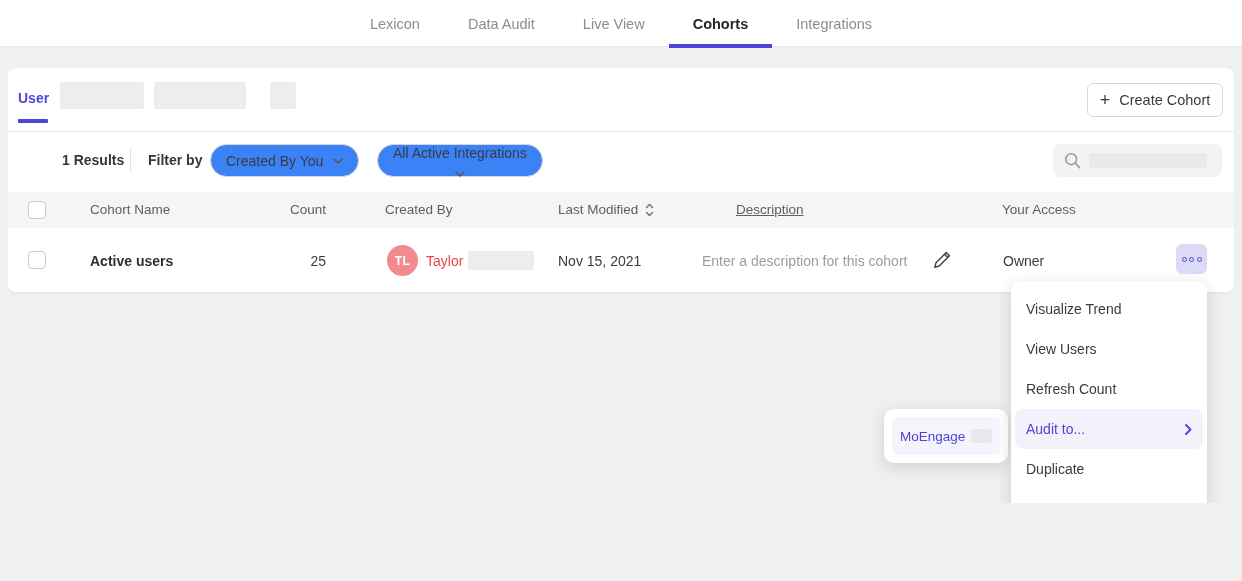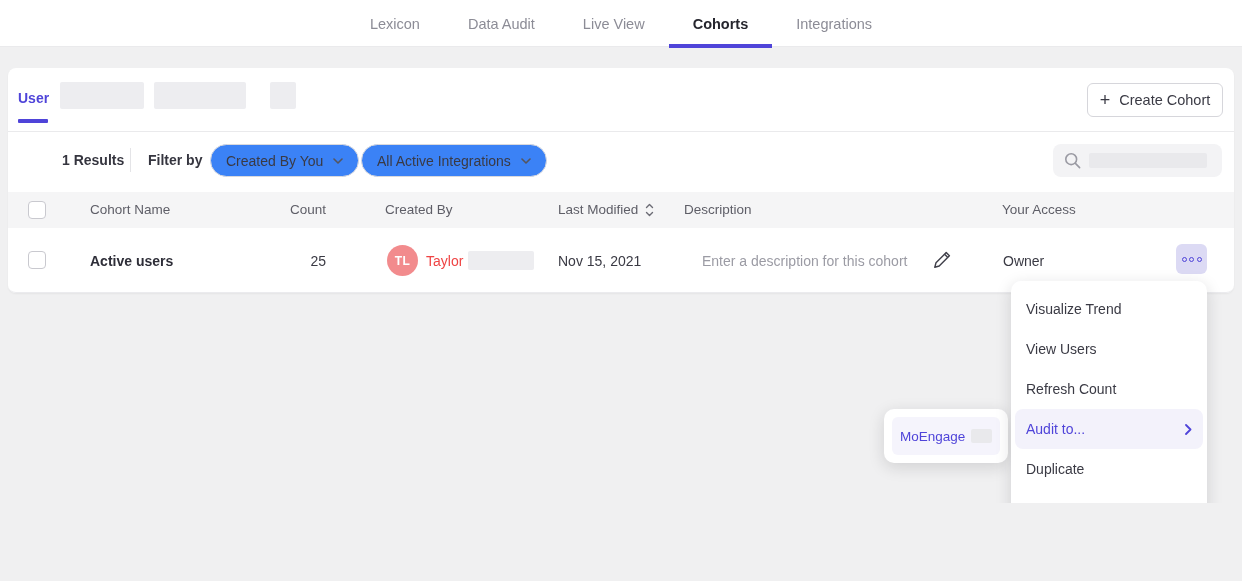--- a/index.html
+++ b/index.html
@@ -31,34 +31,34 @@
 
   .card-divider { position:absolute; left:0; top:63px; width:100%; height:1px; background:#eaeaec; }
 
   
   .results { position:absolute; left:54px; top:84px; font-size:14px; font-weight:bold; color:#35353f; }
   .vdiv { position:absolute; left:122px; top:80px; width:1px; height:24px; background:#e4e4e7; }
   .filter-by { position:absolute; left:140px; top:84px; font-size:14px; font-weight:bold; color:#35353f; }
   .dropdown { position:absolute; top:76px; height:33px; display:inline-flex; align-items:center; gap:10px;
               padding:0 15px; border:1px solid #d9d9dd; border-radius:17px; background:#3b82f6;
               font-size:14px; color:#3a3a44; cursor:pointer; }
-  .dd1 { left:202px; } .dd2 { left:353px; }
+  .dd1 { left:202px; } .dd2 { left:369px;flex-direction:column; }
   .search-box { position:absolute; left:1045px; top:76px; width:169px; height:33px; background:#f3f3f5;
                 border-radius:8px; display:flex; align-items:center; padding-left:11px; gap:8px; cursor:text; }
   .search-redact { width:118px; height:15px; background:#e9e9ec; border-radius:2px; }
 
   
   .thead { position:absolute; left:0; top:124px; width:100%; height:36px; background:#f5f5f6; }
   .th { position:absolute; top:10px; font-size:13.5px; color:#5e5e67; }
   .checkbox { width:18px; height:18px; background:#fff; border:1.5px solid #c9c9cf; border-radius:4px; cursor:pointer; }
   .thead .checkbox { position:absolute; left:20px; top:9px; }
   .th-name { left:82px; } .th-count { left:250px; width:68px; text-align:right; }
   .th-created { left:377px; }
   .th-modified { left:550px; display:flex; align-items:center; gap:7px; }
-  .th-desc { left:676px; } .th-access { left:994px; }
+  .th-desc { left:728px;text-decoration:underline; } .th-access { left:994px; }
 
   .trow { position:absolute; left:0; top:160px; width:100%; height:65px; background:#fff;
           border-bottom:1px solid #ebebee; border-radius:0 0 8px 8px; }
   .trow .checkbox { position:absolute; left:20px; top:23px; }
   .cell-name { position:absolute; left:82px; top:25px; font-size:14px; font-weight:bold; color:#2e2e38; }
   .cell-count { position:absolute; left:250px; top:25px; width:68px; text-align:right; font-size:14px; color:#3a3a44; }
   .avatar { position:absolute; left:379px; top:17px; width:31px; height:31px; border-radius:50%;
             background:#f28b8d; color:#fff; font-size:12px; font-weight:bold; letter-spacing:.3px;
             display:flex; align-items:center; justify-content:center; }
   .cell-created { position:absolute; left:418px; top:25px; font-size:14px; color:#ef4444; }

